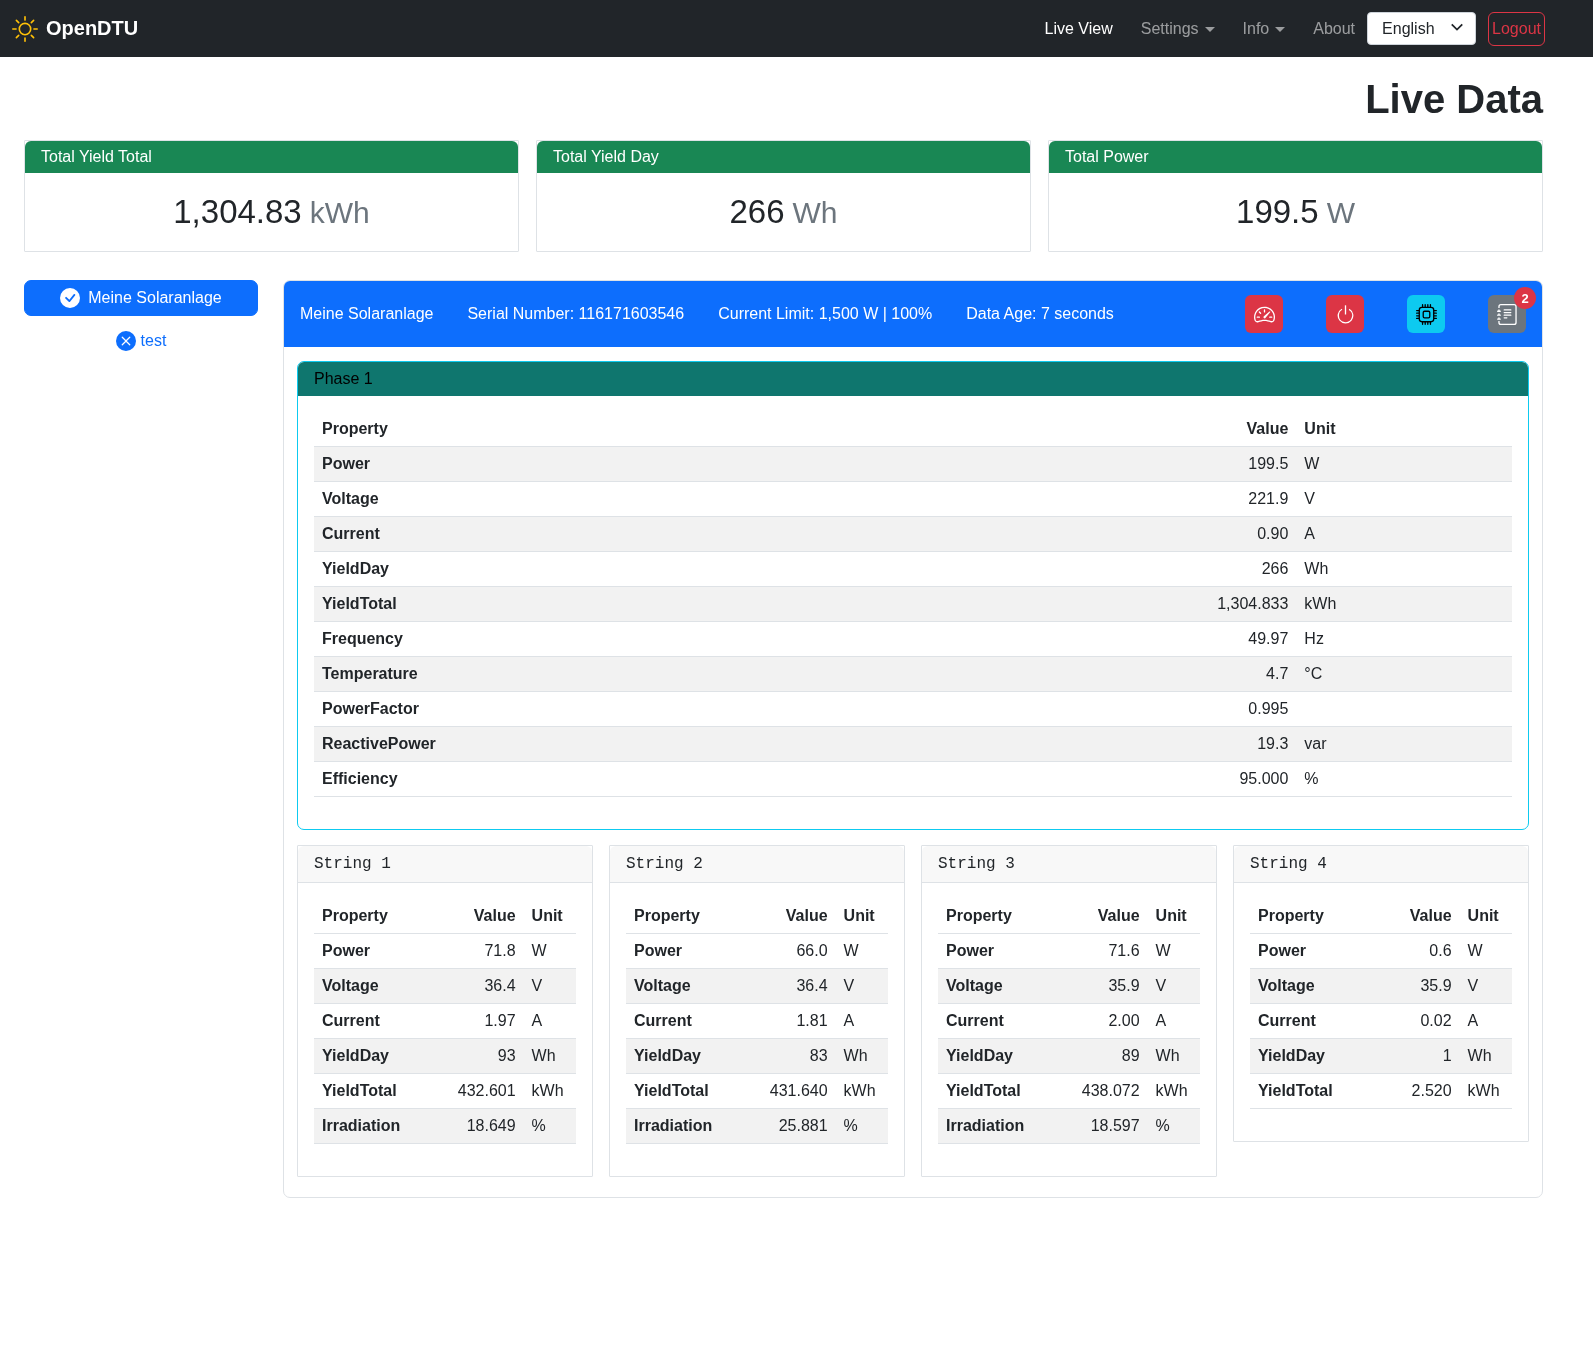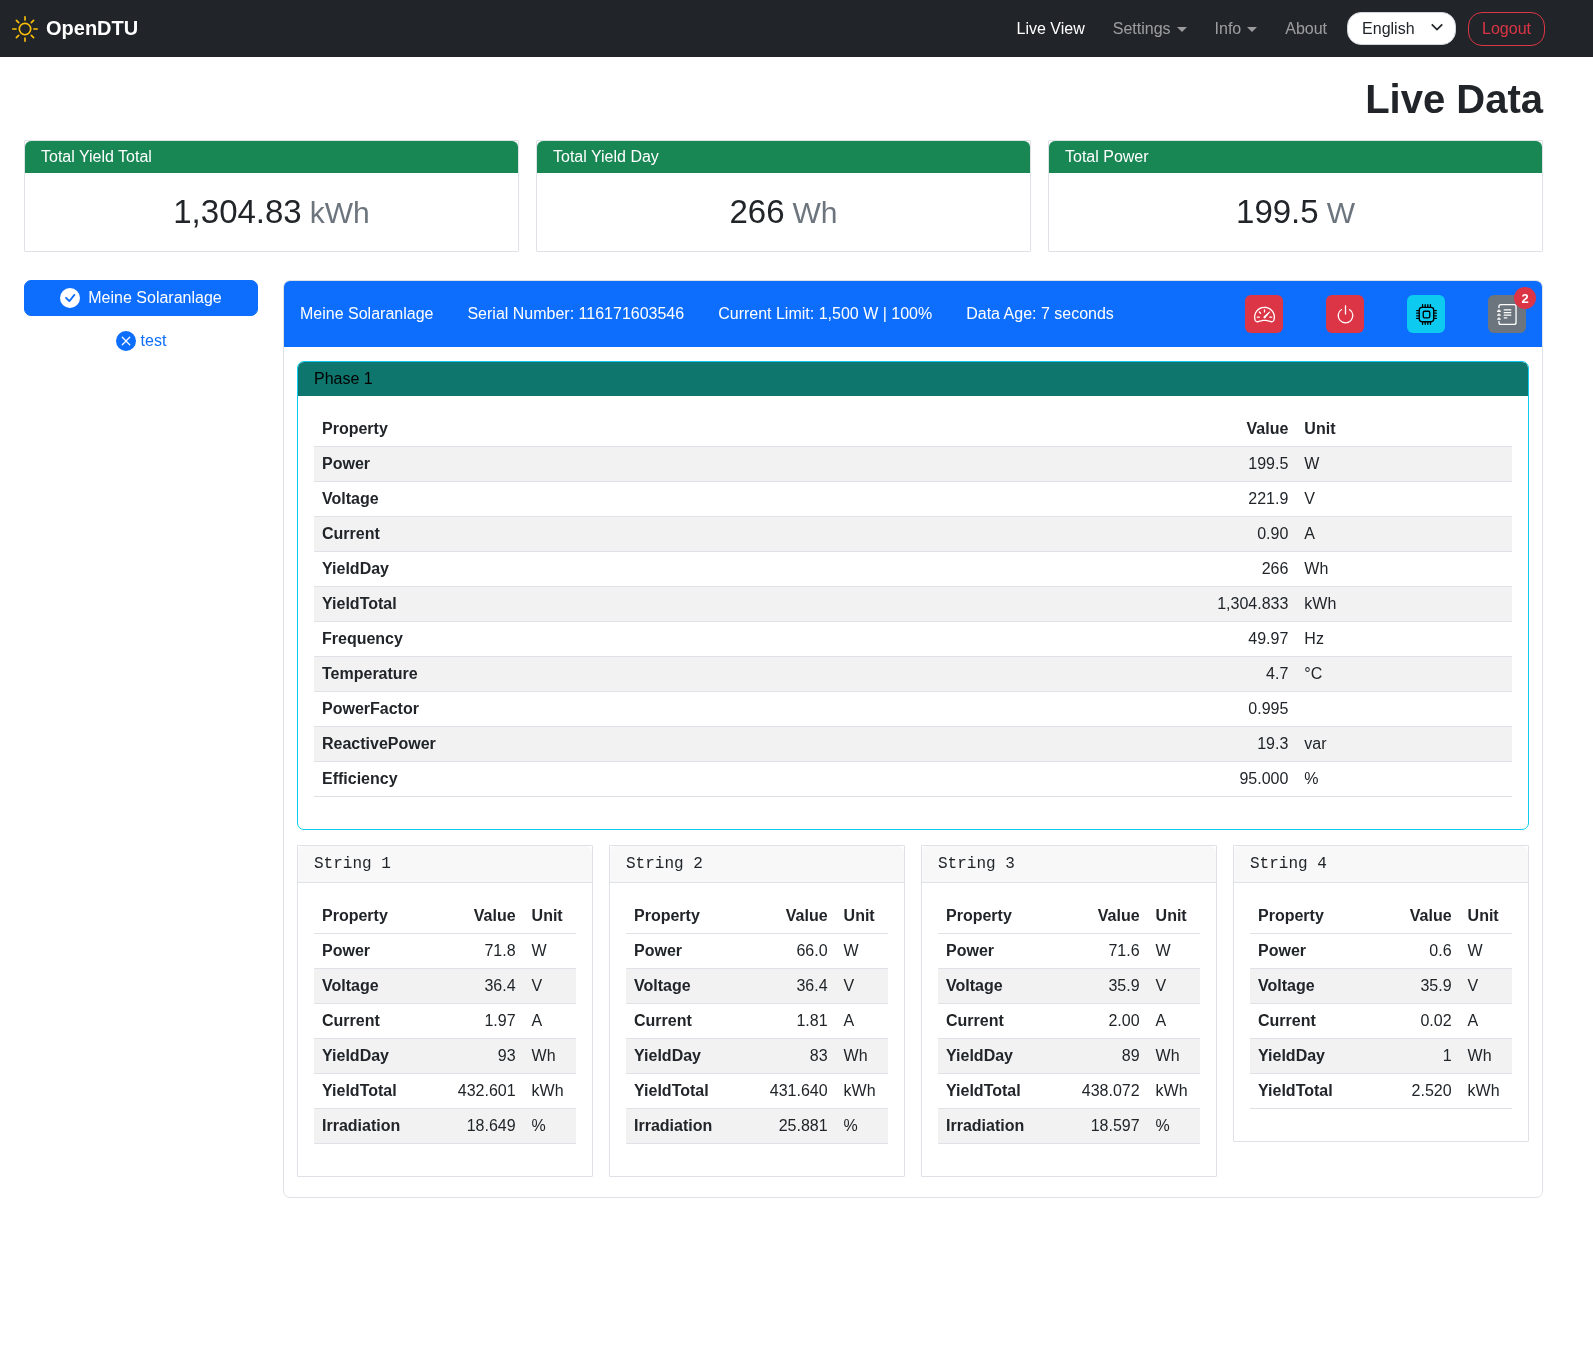--- a/index.html
+++ b/index.html
@@ -12,40 +12,39 @@
     height: 1359px;
   }
 
   
   .navbar {
     background: #212529;
     height: 57px;
     display: flex;
     align-items: center;
     padding: 0 48px 0 12px;
-    gap: 8px;
   }
   .brand { display: flex; align-items: center; gap: 8px; color: #fff; font-size: 20px; font-weight: 600; margin-right: 16px; }
   .brand svg { display: block; }
   .nav-links { display: flex; align-items: center; gap: 4px; flex: 1; justify-content: flex-end; }
   .nav-link { color: rgba(255,255,255,.55); padding: 8px 12px; cursor: pointer; display: flex; align-items: center; gap: 6px; }
   .nav-link.active { color: #fff; }
   .caret { display: inline-block; width: 0; height: 0; border-top: 5px solid currentColor; border-left: 5px solid transparent; border-right: 5px solid transparent; margin-top: 2px; }
   .nav-right { display: flex; align-items: center; gap: 12px; }
   .lang-wrap { position: relative; }
   .lang-select {
     appearance: none; -webkit-appearance: none;
     background: #fff; color: #212529; border: 1px solid #ced4da;
-    border-radius: 14px; font-size: 16px; font-family: inherit;
+    border-radius: 4px; font-size: 16px; font-family: inherit;
     padding: 7px 40px 7px 14px; cursor: pointer;
   }
   .lang-chevron { position: absolute; right: 12px; top: 50%; transform: translateY(-50%); pointer-events: none; }
   .btn-logout {
     background: transparent; color: #dc3545; border: 1px solid #dc3545;
-    border-radius: 14px; padding: 7px 13px; font-size: 16px; font-family: inherit; cursor: pointer;
+    border-radius: 6px; padding: 7px 3px; font-size: 16px; font-family: inherit; cursor: pointer;
   }
 
   
   .container { padding: 20px 50px 0 24px; }
   h1.page-title { font-size: 40px; font-weight: 600; margin: 0 0 18px 0; text-align: right; }
 
   
   .summary-row { display: grid; grid-template-columns: repeat(3, 1fr); gap: 17px; margin-bottom: 28px; }
   .card { border: 1px solid #dee2e6; border-radius: 1px; background: #fff; }
   .summary-card .card-header {

